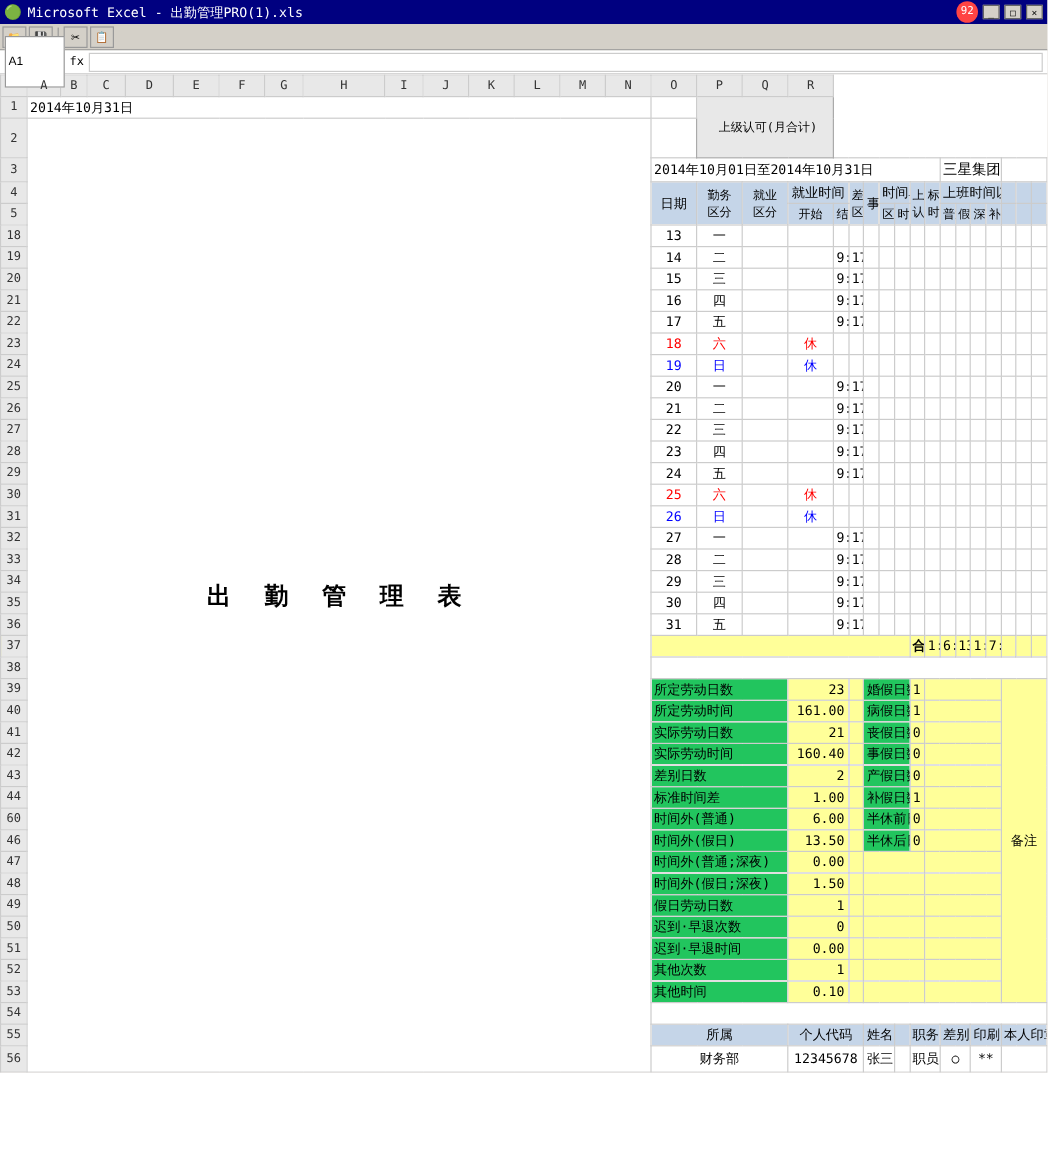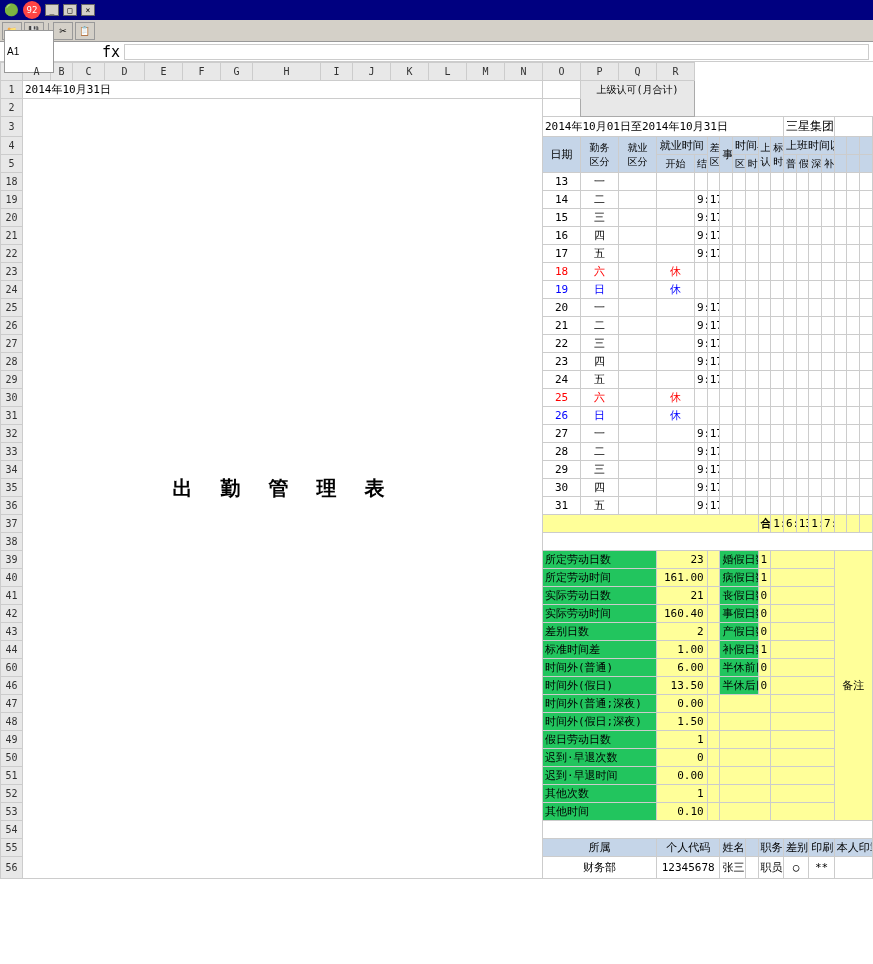--- a/index.html
+++ b/index.html
@@ -121,38 +121,39 @@
 
     .company-name { text-align: right; font-size: 12px; font-weight: normal; }
   </style>
 </head>
 <body>
 
 <div style="width:873px; background:#d4d0c8; overflow:hidden;">
 
   <div class="window-bar" style="position:relative;">
     <span style="font-size:12px;">🟢</span>
+    <span class="window-title">Microsoft Excel - 出勤管理PRO(1).xls</span>
     <div style="background:#ff4444;color:white;border-radius:50%;width:18px;height:18px;font-size:9px;text-align:center;line-height:18px;">92</div>
     <span style="background:#d4d0c8;color:black;border:1px solid #666;width:14px;height:12px;font-size:8px;text-align:center;line-height:12px;cursor:pointer;">_</span>
     <span style="background:#d4d0c8;color:black;border:1px solid #666;width:14px;height:12px;font-size:8px;text-align:center;line-height:12px;cursor:pointer;">□</span>
     <span style="background:#d4d0c8;color:black;border:1px solid #666;width:14px;height:12px;font-size:8px;text-align:center;line-height:12px;cursor:pointer;">×</span>
   </div>
 
 
   <div class="toolbar">
     <button style="width:20px;height:18px;font-size:9px;background:#d4d0c8;border:1px solid #999;">📁</button>
     <button style="width:20px;height:18px;font-size:9px;background:#d4d0c8;border:1px solid #999;">💾</button>
     <div style="width:1px;height:16px;background:#999;margin:0 2px;"></div>
     <button style="width:20px;height:18px;font-size:9px;background:#d4d0c8;border:1px solid #999;">✂</button>
     <button style="width:20px;height:18px;font-size:9px;background:#d4d0c8;border:1px solid #999;">📋</button>
   </div>
 
   <div class="formula-bar">
     <input class="name-box" value="A1" style="width: 50px; font-size: 10px;">
-    <span style="font-size:15px;margin-left:44px;">fx</span>
+    <span style="font-size:10px;">fx</span>
     <input style="flex: 1 1 0%; border: 1px solid rgb(204, 204, 204); height: 16px; font-size: 11px;" value="">
   </div>
 
   <div style="overflow:auto; background:white;">
     <table style="width:873px;">
 
       <colgroup>
         <col style="width:22px">
         <col style="width:28px">
         <col style="width:22px">
@@ -195,21 +196,21 @@
           <td class="col-header">Q</td>
           <td class="col-header">R</td>
         </tr>
       </thead>
       <tbody>
 
         <tr>
           <td class="row-header">1</td>
           <td colspan="14" style="font-size:11px;">2014年10月31日</td>
           <td></td>
-          <td colspan="3" rowspan="2" class="approval-box" style="text-align:center;font-size:10px;vertical-align:top;padding:2px;">上级认可(月合计)</td>
+          <td colspan="3" rowspan="2" class="approval-box" style="text-align:center;font-size:10px;vertical-align:top;padding:18px;">上级认可(月合计)</td>
         </tr>
 
         <tr>
           <td class="row-header">2</td>
           <td colspan="14" rowspan="0" class="title-cell" style="vertical-align:middle;height:40px;margin-top:16px;">
             <span class="title-cell">出 勤 管 理 表</span>
           </td>
         </tr>
 
         <tr>

